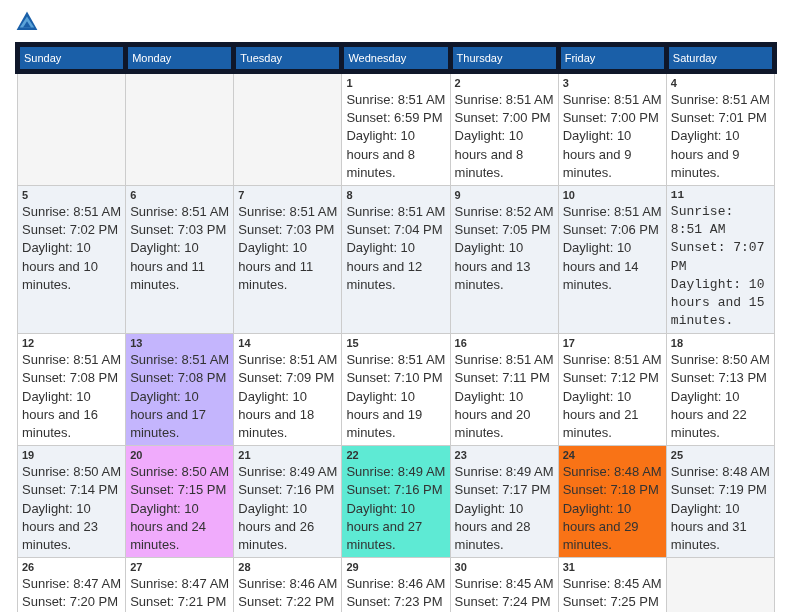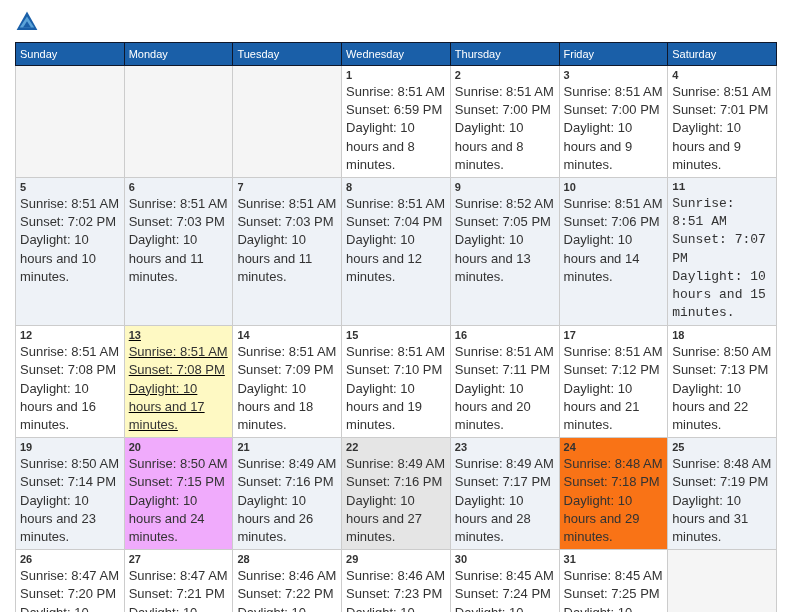--- a/index.html
+++ b/index.html
@@ -55,21 +55,21 @@
       border-collapse: collapse;
       font-size: 9.5px;
     }
     .calendar th {
       background: #1a5fa8;
       color: #fff;
       padding: 5px 4px;
       text-align: left;
       font-size: 11px;
       font-weight: normal;
-      border: 1px solid #0f172a;
+      border: 5px solid #0f172a;
       margin-left: 20px;
     }
     .calendar td {
       border: 1px solid #ccc;
       vertical-align: top;
       padding: 3px 4px;
       width: calc(100% / 7);
       height: 78px;
     }
     .day-num {
@@ -201,21 +201,21 @@
 Daylight: 10 hours and 15 minutes.</div>
           </td>
         </tr>
         <tr>
           <td style="background: rgb(255, 255, 255);">
             <div class="day-num">12</div>
             <div class="day-info" style="white-space: pre-line;">Sunrise: 8:51 AM
 Sunset: 7:08 PM
 Daylight: 10 hours and 16 minutes.</div>
           </td>
-          <td style="background: #fef9c3; text-decoration: underline;">
+          <td style="background: #c4b5fd;">
             <div class="day-num">13</div>
             <div class="day-info" style="white-space: pre-line;">Sunrise: 8:51 AM
 Sunset: 7:08 PM
 Daylight: 10 hours and 17 minutes.</div>
           </td>
           <td style="background: rgb(255, 255, 255);">
             <div class="day-num">14</div>
             <div class="day-info" style="white-space: pre-line;">Sunrise: 8:51 AM
 Sunset: 7:09 PM
 Daylight: 10 hours and 18 minutes.</div>
@@ -257,21 +257,21 @@
             <div class="day-info" style="white-space: pre-line;">Sunrise: 8:50 AM
 Sunset: 7:15 PM
 Daylight: 10 hours and 24 minutes.</div>
           </td>
           <td style="background: rgb(238, 242, 247);">
             <div class="day-num">21</div>
             <div class="day-info" style="white-space: pre-line;">Sunrise: 8:49 AM
 Sunset: 7:16 PM
 Daylight: 10 hours and 26 minutes.</div>
           </td>
-          <td style="background: #e5e5e5;">
+          <td style="background: #5eead4;">
             <div class="day-num">22</div>
             <div class="day-info" style="white-space: pre-line;">Sunrise: 8:49 AM
 Sunset: 7:16 PM
 Daylight: 10 hours and 27 minutes.</div>
           </td>
           <td style="background: rgb(238, 242, 247);">
             <div class="day-num">23</div>
             <div class="day-info" style="white-space: pre-line;">Sunrise: 8:49 AM
 Sunset: 7:17 PM
 Daylight: 10 hours and 28 minutes.</div>

